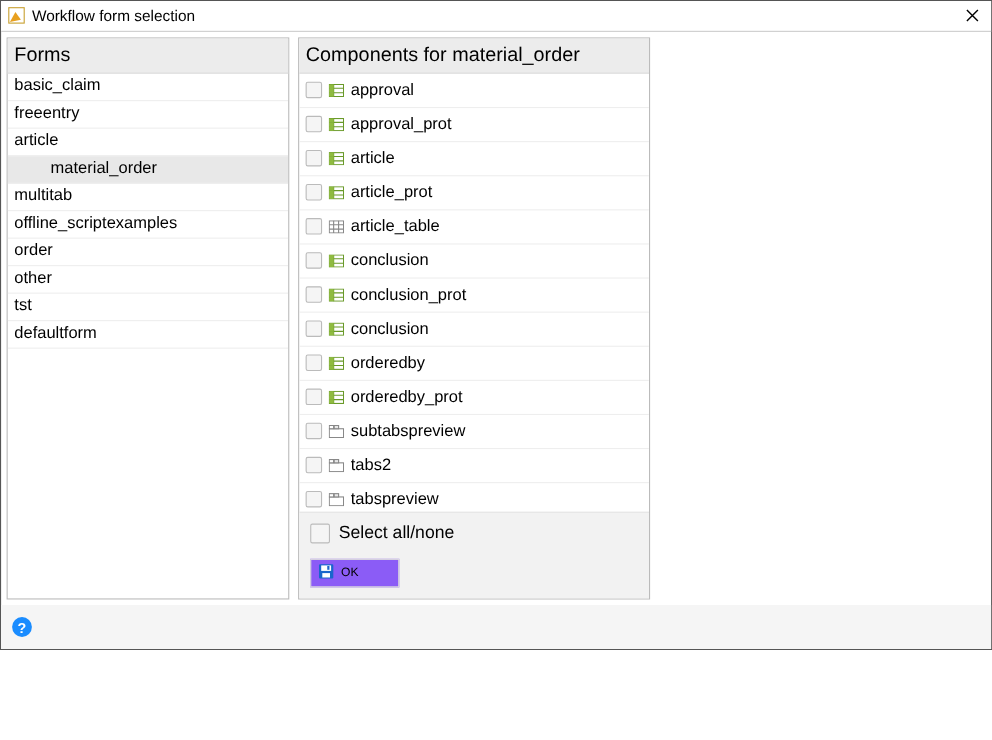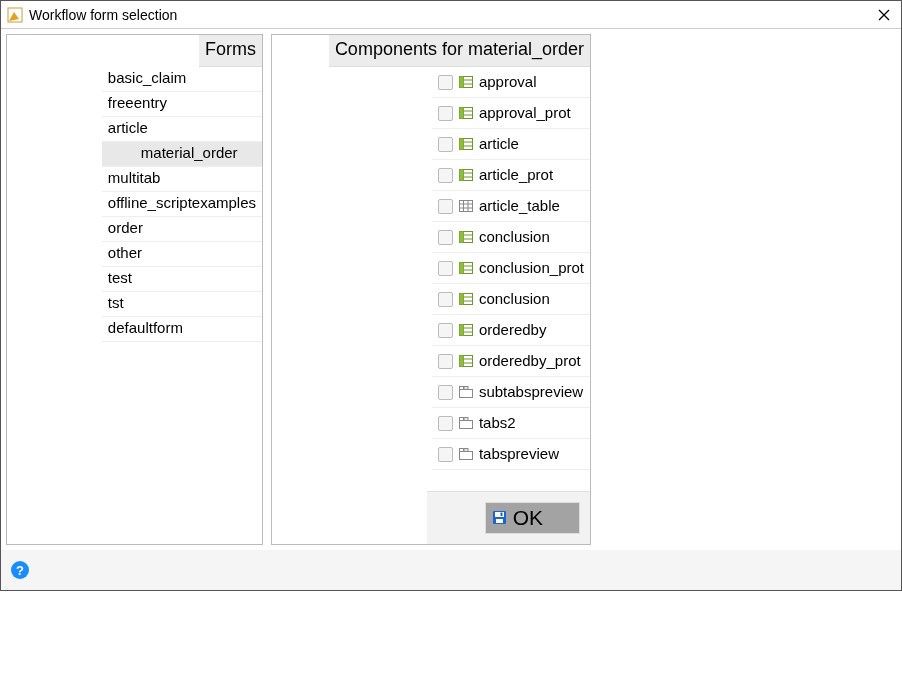--- a/index.html
+++ b/index.html
@@ -31,36 +31,34 @@
     padding: 5px;
     display: flex;
     gap: 8px;
     overflow: hidden;
   }
 
   .panel {
     border: 1px solid #bbb;
     display: flex; flex-direction: column;
     background: #fff;
-    align-items: flex-end;
   }
   .panel-left { width: 257px; }
   .panel-right { flex: 1 1 auto; width: 320px; max-width: 320px; }
 
   .panel-header {
     background: #ececec;
     padding: 4px 6px 6px 6px;
     font-size: 18px;
     border-bottom: 1px solid #ddd;
   }
 
   .list {
     flex: 1 1 auto;
     overflow: auto;
-    margin-left: 36px;
   }
   .list-item {
     padding: 2px 6px 4px 6px;
     border-bottom: 1px solid #eee;
     font-size: 15px;
     line-height: 18px;
     cursor: pointer;
     white-space: nowrap;
   }
   .list-item.selected { background: #e8e8e8; padding-left: 39px; }
@@ -87,25 +85,24 @@
   .bottom-area {
     background: #f2f2f2;
     border-top: 1px solid #e0e0e0;
     padding: 10px;
   }
   .select-all { display:flex; align-items:center; gap:8px; margin-bottom: 14px; font-size:16px; }
   .select-all .cb { width:18px; height:18px; }
 
   .ok-btn {
     display:inline-flex; align-items:center; gap:6px;
-    background:#a3a3a3; border:1px solid #ddd;
+    background:#8b5cf6; border:1px solid #ddd;
     padding: 3px 36px 3px 6px;
-    font-size:21px;
+    font-size:11px;
     cursor:pointer;
-    margin-left:48px;
   }
 
   .footer {
     height: 40px;
     background: #f5f5f5;
     display:flex; align-items:center;
     padding: 0 10px;
   }
   .help-icon {
     width:18px; height:18px; border-radius:50%;
@@ -141,21 +138,20 @@
       <div class="panel-header">Forms</div>
       <div class="list" id="forms-list">
           <div class="list-item">basic_claim</div>
           <div class="list-item">freeentry</div>
           <div class="list-item">article</div>
           <div class="list-item selected">material_order</div>
           <div class="list-item">multitab</div>
           <div class="list-item">offline_scriptexamples</div>
           <div class="list-item">order</div>
           <div class="list-item">other</div>
-          <div class="list-item">test</div>
           <div class="list-item">tst</div>
           <div class="list-item">defaultform</div>
         </div>
     </div>
 
     <div class="panel panel-right">
       <div class="panel-header">Components for material_order</div>
       <div class="comp-list" id="comp-list">
           <div class="comp-row">
             <span class="cb"></span>
@@ -333,20 +329,24 @@
               <svg width="14" height="12" viewBox="0 0 14 12">
                 <rect x="0.5" y="3.5" width="13" height="8" fill="#fff" stroke="#888"></rect>
                 <rect x="0.5" y="0.5" width="4" height="3" fill="#fff" stroke="#888"></rect>
                 <rect x="5" y="0.5" width="4" height="3" fill="#e8e8e8" stroke="#888"></rect>
               </svg>
             </span>
             <span>tabspreview</span>
           </div>
         </div>
       <div class="bottom-area">
+        <div class="select-all">
+          <span class="cb"></span>
+          <span>Select all/none</span>
+        </div>
         <div class="ok-btn">
           <span>
             <svg width="15" height="15" viewBox="0 0 15 15">
               <rect x="1" y="1" width="13" height="13" fill="#1a66cc" rx="1"></rect>
               <rect x="3" y="2" width="9" height="5" fill="#fff"></rect>
               <rect x="4" y="9" width="7" height="4" fill="#fff"></rect>
               <rect x="8.5" y="2.5" width="2" height="3.5" fill="#1a66cc"></rect>
             </svg>
           </span>
           <span>OK</span>

